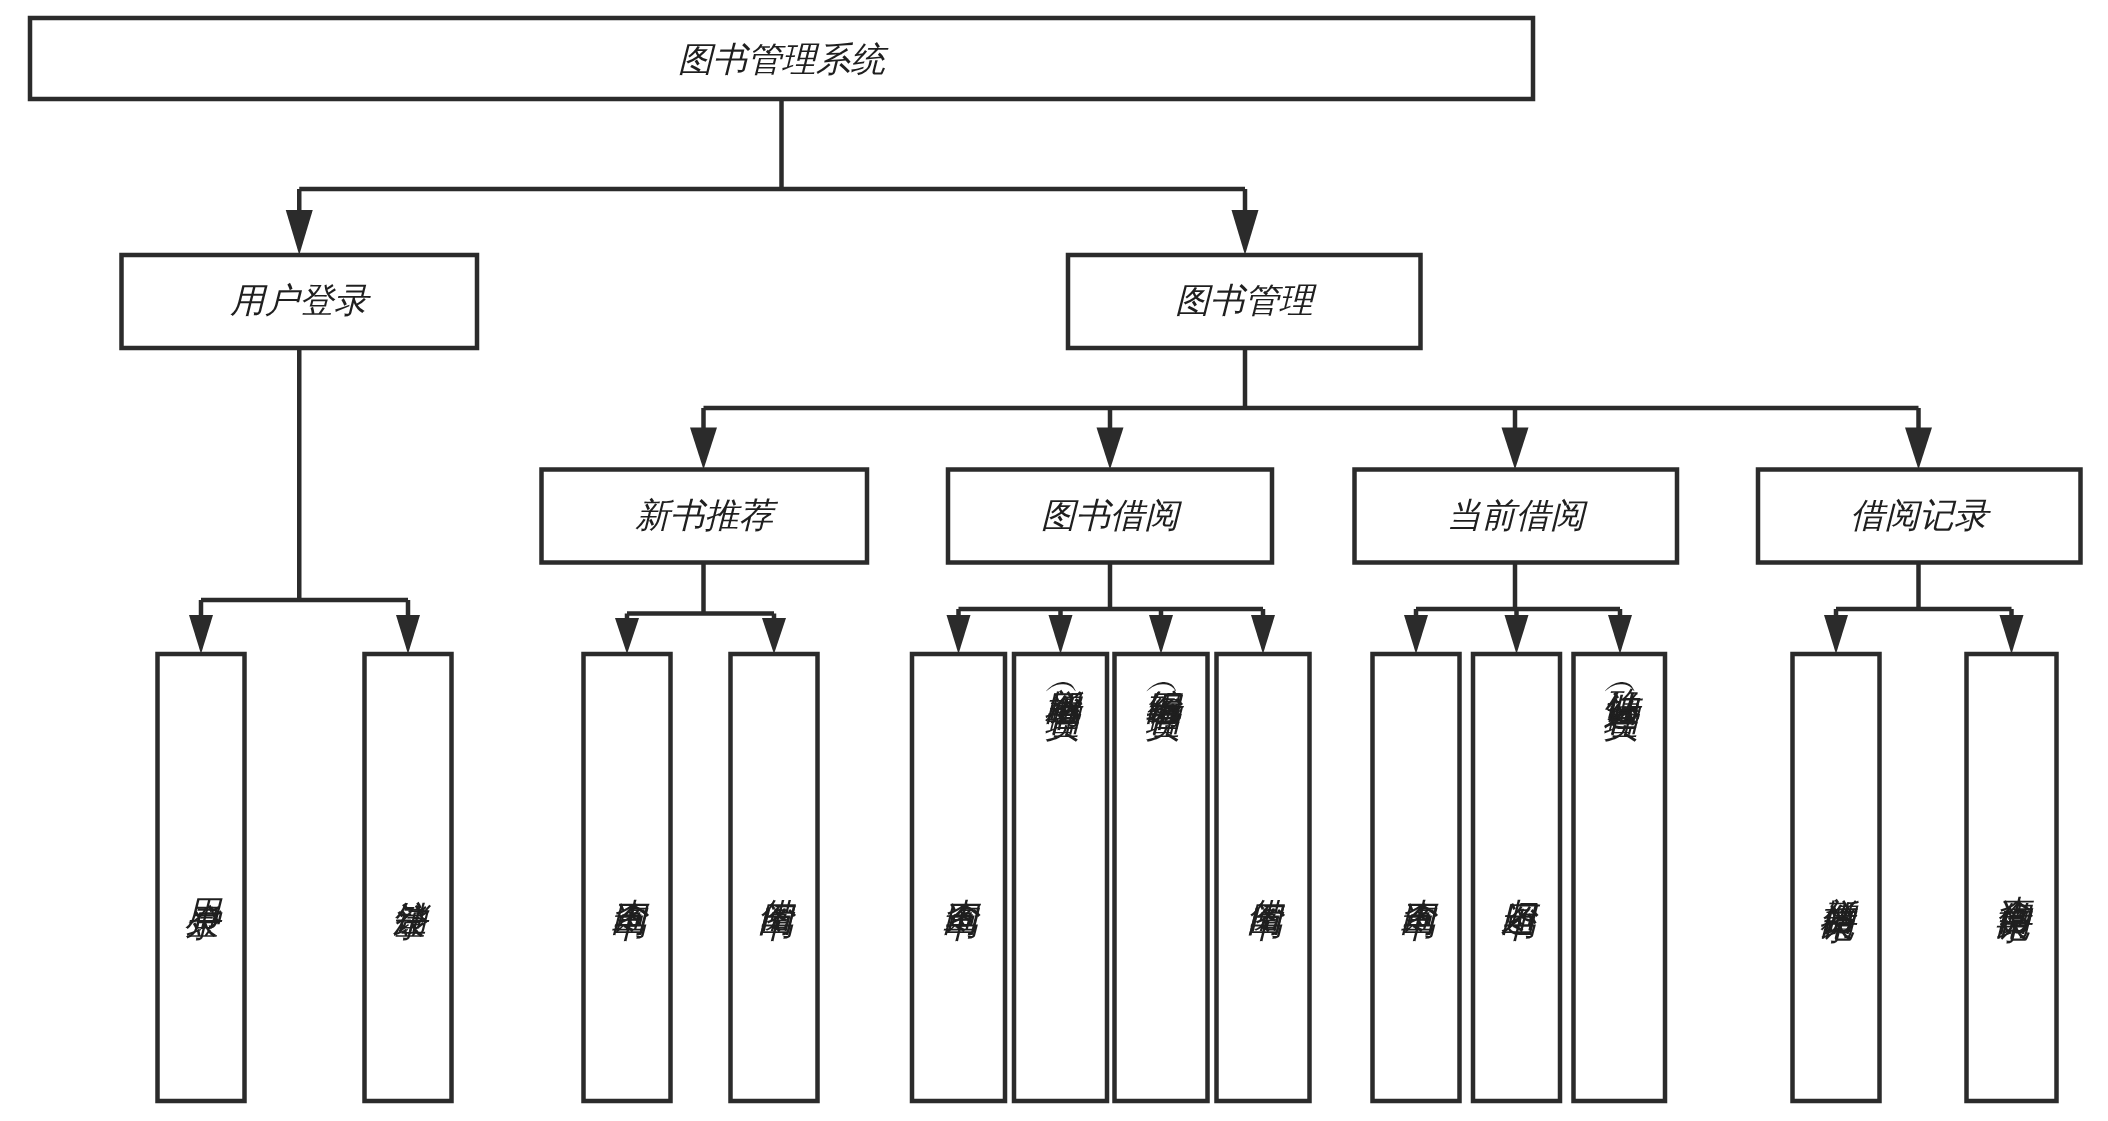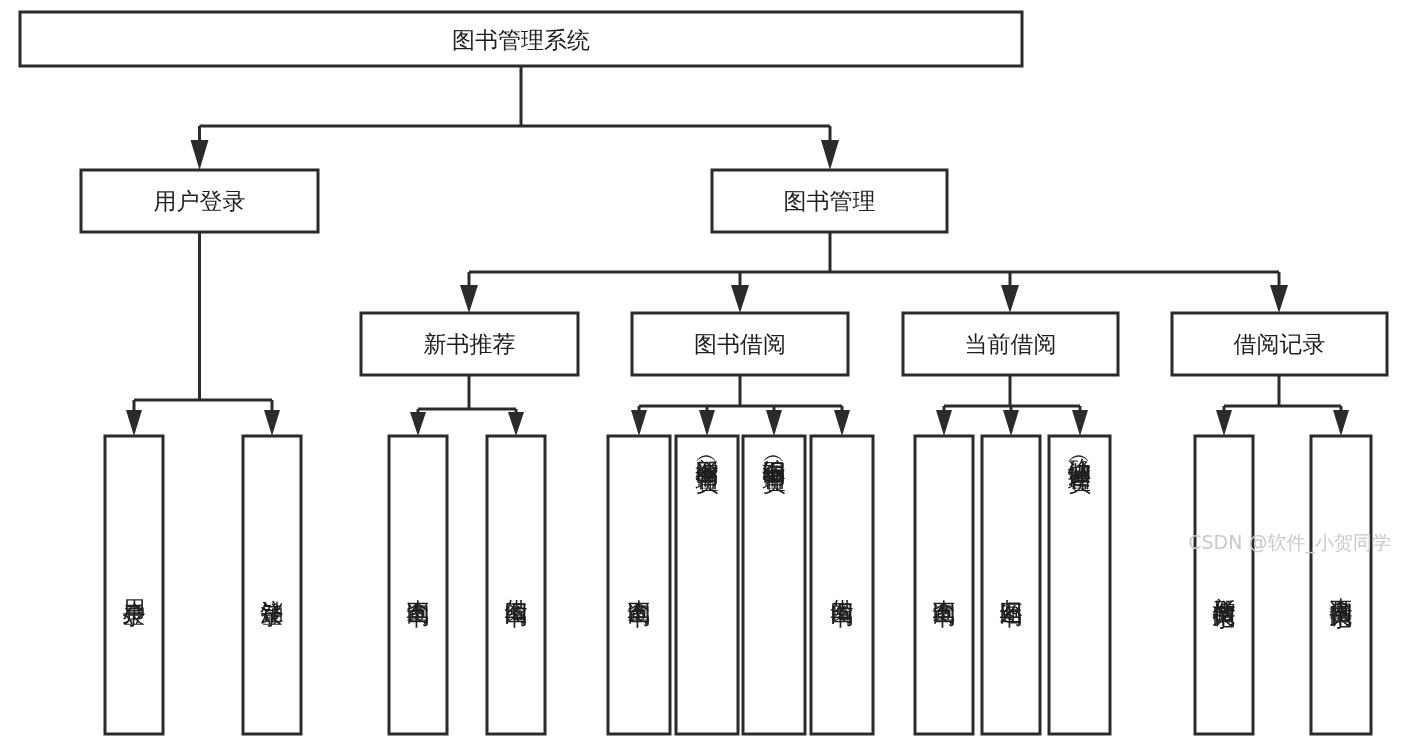--- a/index.html
+++ b/index.html
@@ -11,20 +11,21 @@
     width: 1405px;
     height: 747px;
     font-family: "DejaVu Sans", "Liberation Sans", sans-serif;
     overflow: hidden;
     position: relative;
   }
   #diagram-root {
     position: relative;
     width: 1405px;
     height: 562px;
+    font-style: italic;
   }
   svg#flow-svg {
     position: absolute;
     left: 0;
     top: 0;
     width: 1405px;
     height: 747px;
     display: block;
   }
   .node-rect {
@@ -238,14 +239,13 @@
   <div class="leaf-label-wrap" style="left:1049px; top:440px; width:61px; height:298px; align-items:flex-start;">
     <span class="leaf-label">确认归还（管理员）</span>
   </div>
   <div class="leaf-label-wrap" style="left:1195px; top:436px; width:58px; height:298px;">
     <span class="leaf-label">新增借阅记录</span>
   </div>
   <div class="leaf-label-wrap" style="left:1311px; top:436px; width:60px; height:298px;">
     <span class="leaf-label">查询借阅记录</span>
   </div>
 
-  <div class="watermark">CSDN @软件_小贺同学</div>
 </div>
 
 </body></html>

